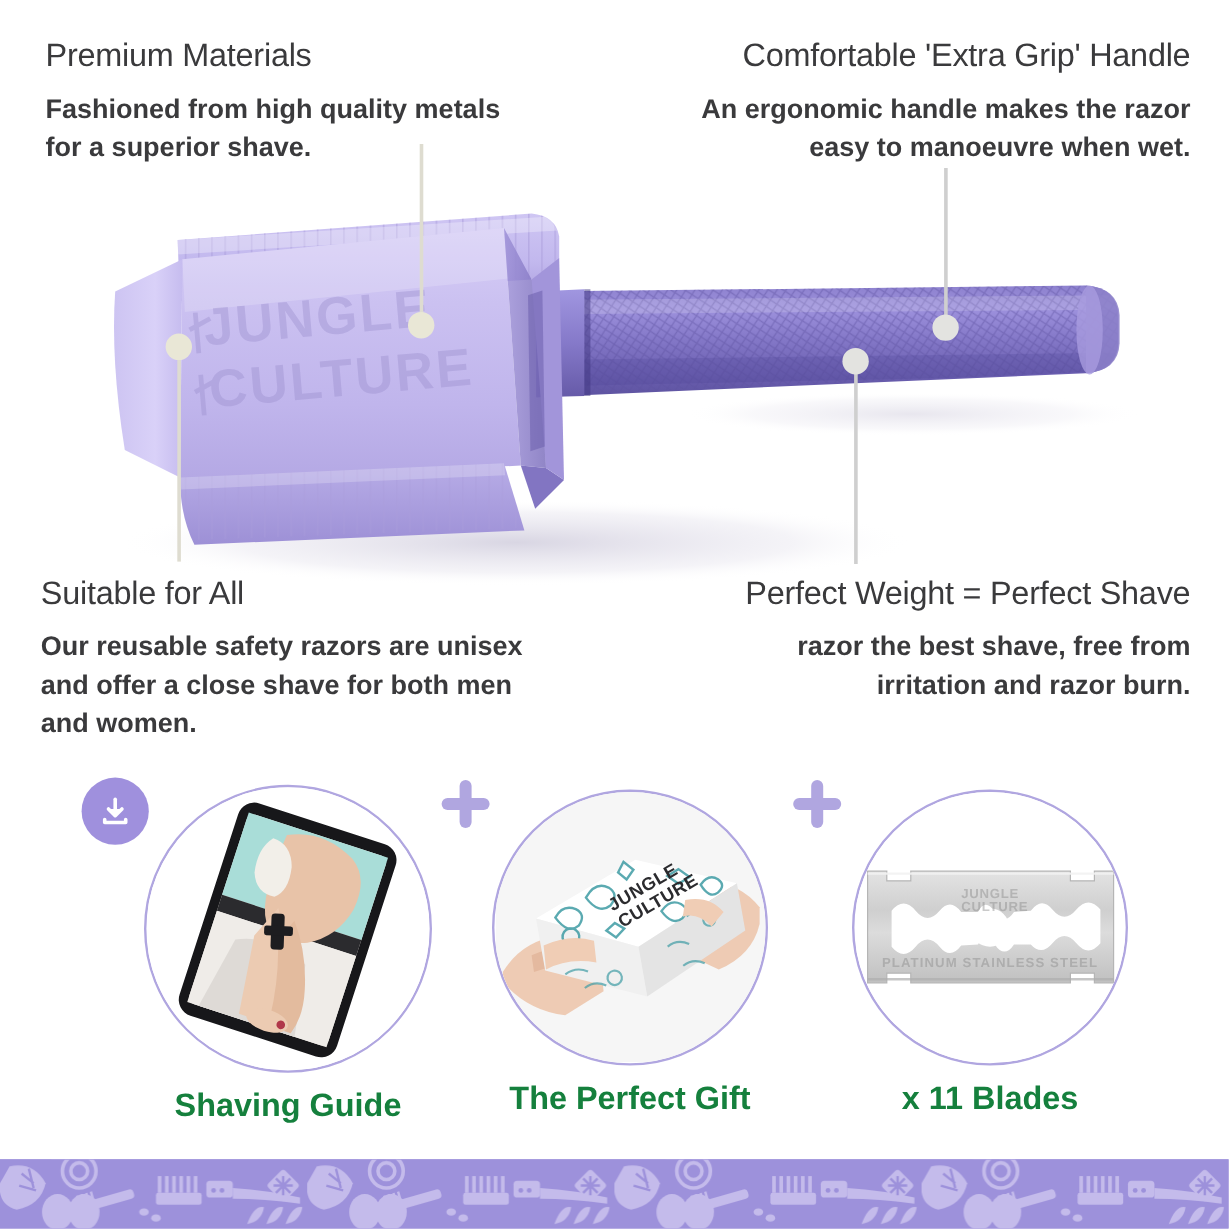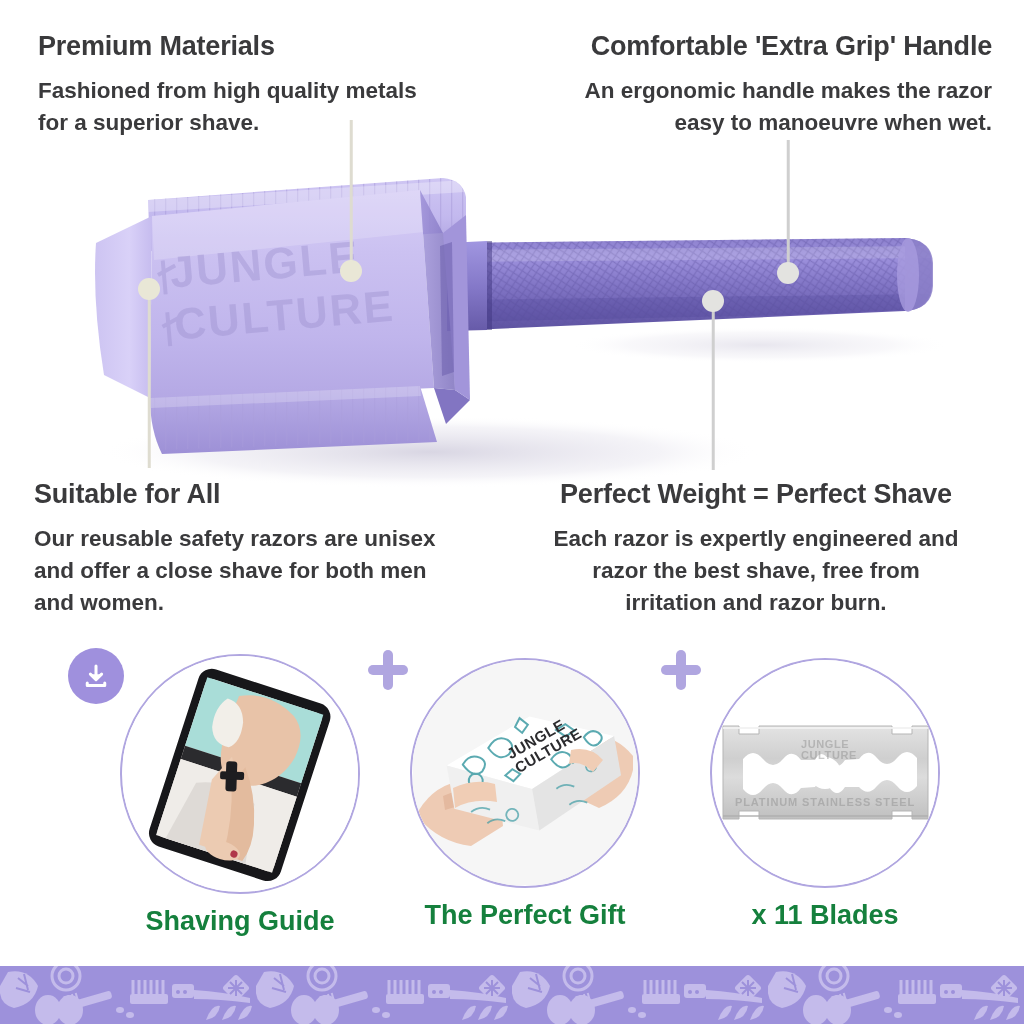--- a/index.html
+++ b/index.html
@@ -12,40 +12,40 @@
   #stage {
     position: relative;
     width: 1024px; height: 1024px;
     background: #ffffff;
   }
 
   
   .feature { position: absolute; }
   .feature .ftitle {
     font-size: 27px;
-    font-weight: 700;
+    font-weight: 400;
     color: #3a3a3c;
     letter-spacing: -0.2px;
     line-height: 1.25;
     white-space: nowrap;
   }
   .feature .fbody {
     font-size: 22.5px;
     font-weight: 600;
     color: #3a3a3c;
     line-height: 1.42;
     margin-top: 11px;
   }
   .align-left  { text-align: left; }
   .align-right { text-align: right; }
 
   #feat-premium  { left: 38px;  top: 30px;  width: 470px; }
   #feat-handle   { left: 520px; top: 30px;  width: 472px; }
   #feat-suitable { left: 34px;  top: 478px; width: 470px; }
-  #feat-weight   { left: 520px; top: 478px; width: 472px; text-align: center; }
+  #feat-weight   { left: 520px; top: 478px; width: 472px; }
 
   
   .leader { position: absolute; }
   .leader .lline {
     position: absolute;
     width: 2.5px;
     background: #cfcfcf;
     left: 50%;
     transform: translateX(-50%);
   }
@@ -287,21 +287,20 @@
     <div class="ftitle">Comfortable 'Extra Grip' Handle</div>
     <div class="fbody">
       <div>An ergonomic handle makes the razor</div>
       <div>easy to manoeuvre when wet.</div>
     </div>
   </div>
 
   <div class="feature align-right" id="feat-weight">
     <div class="ftitle">Perfect Weight = Perfect Shave</div>
     <div class="fbody">
-      <div>Each razor is expertly engineered and</div>
       <div>razor the best shave, free from</div>
       <div>irritation and razor burn.</div>
     </div>
   </div>
 
   <div id="icon-row">
 
     <div id="dl-badge">
       <svg width="30" height="30" viewBox="0 0 24 24" fill="none" stroke="#ffffff" stroke-width="2.4" stroke-linecap="round" stroke-linejoin="round">
         <path d="M12 4 L12 14"></path>

